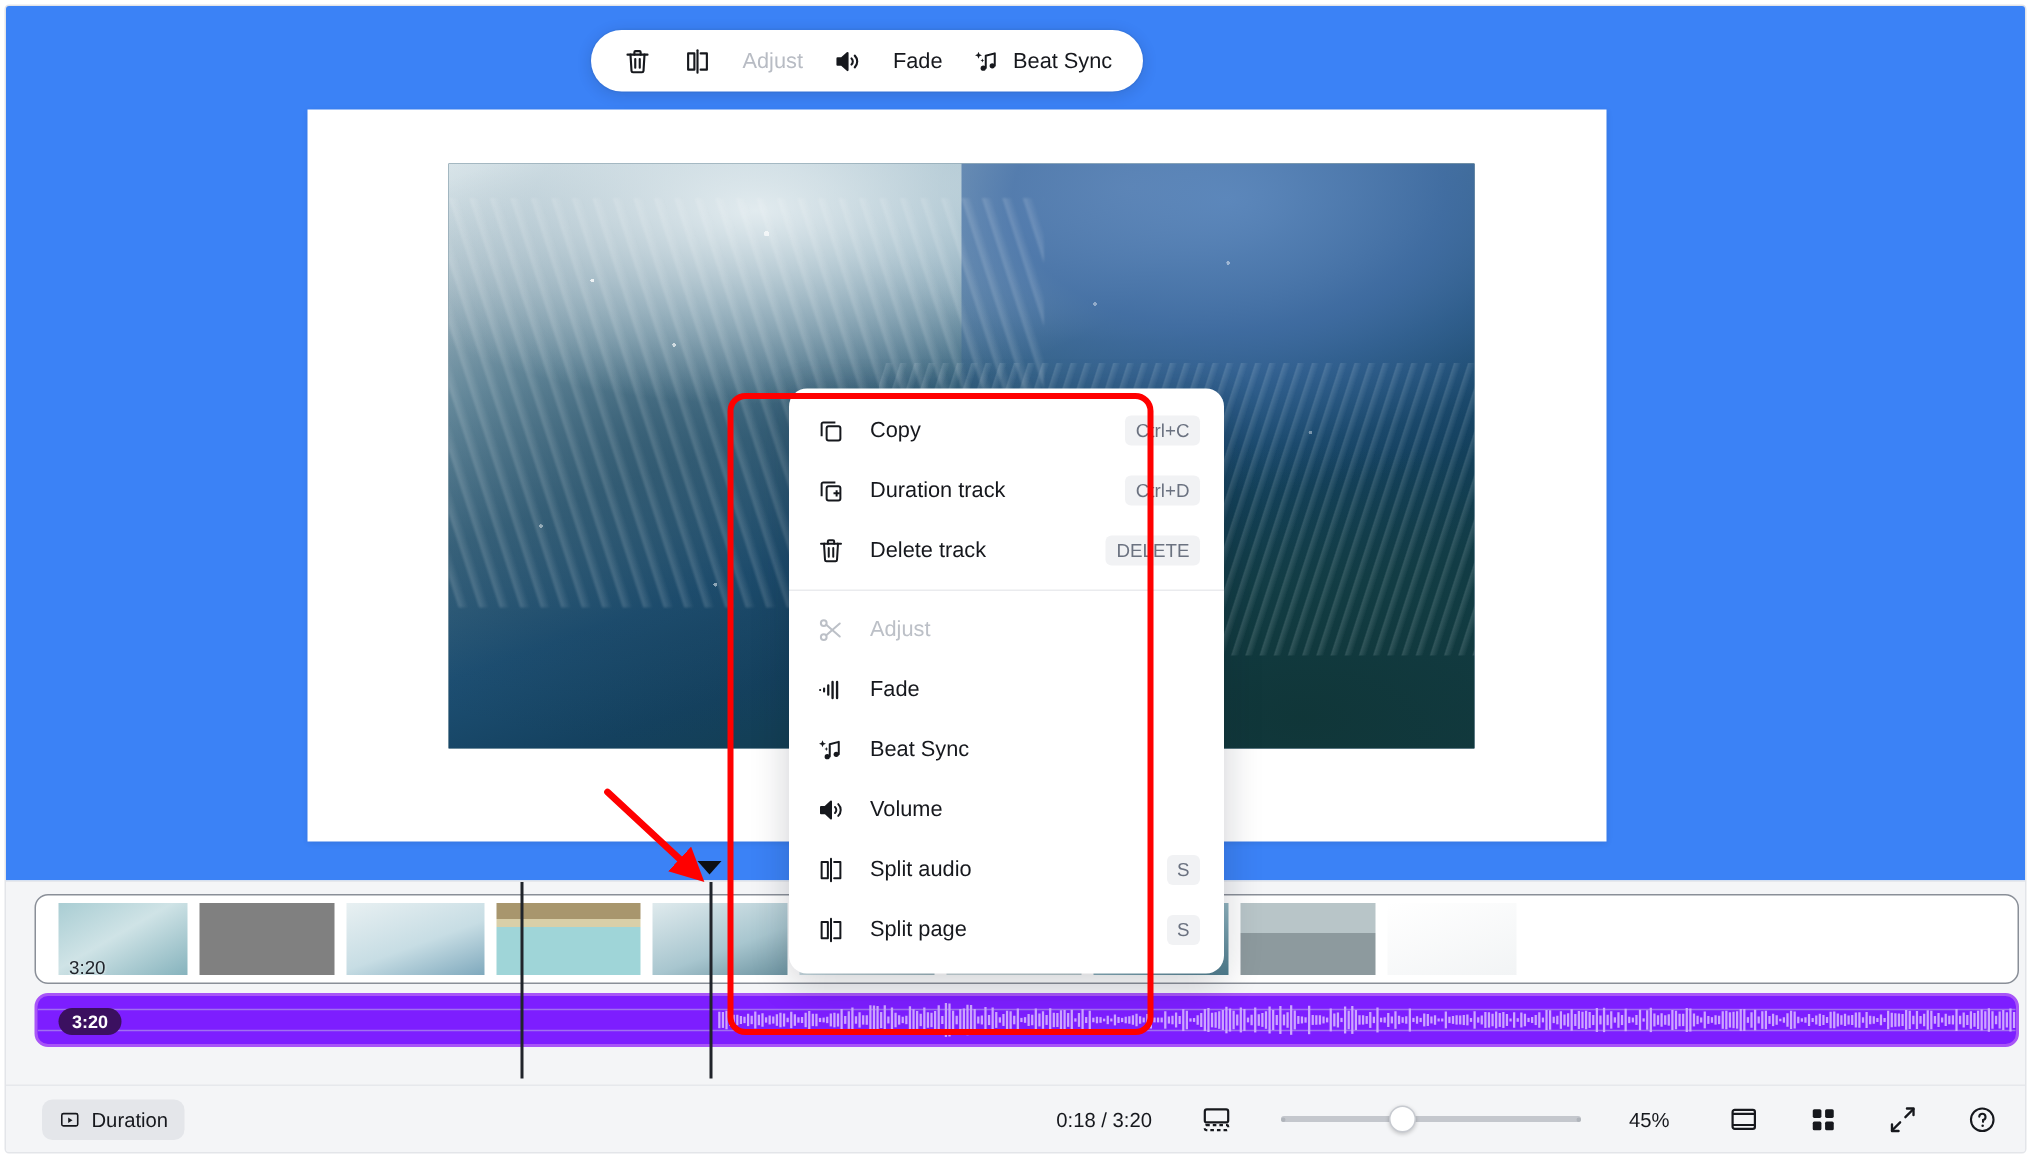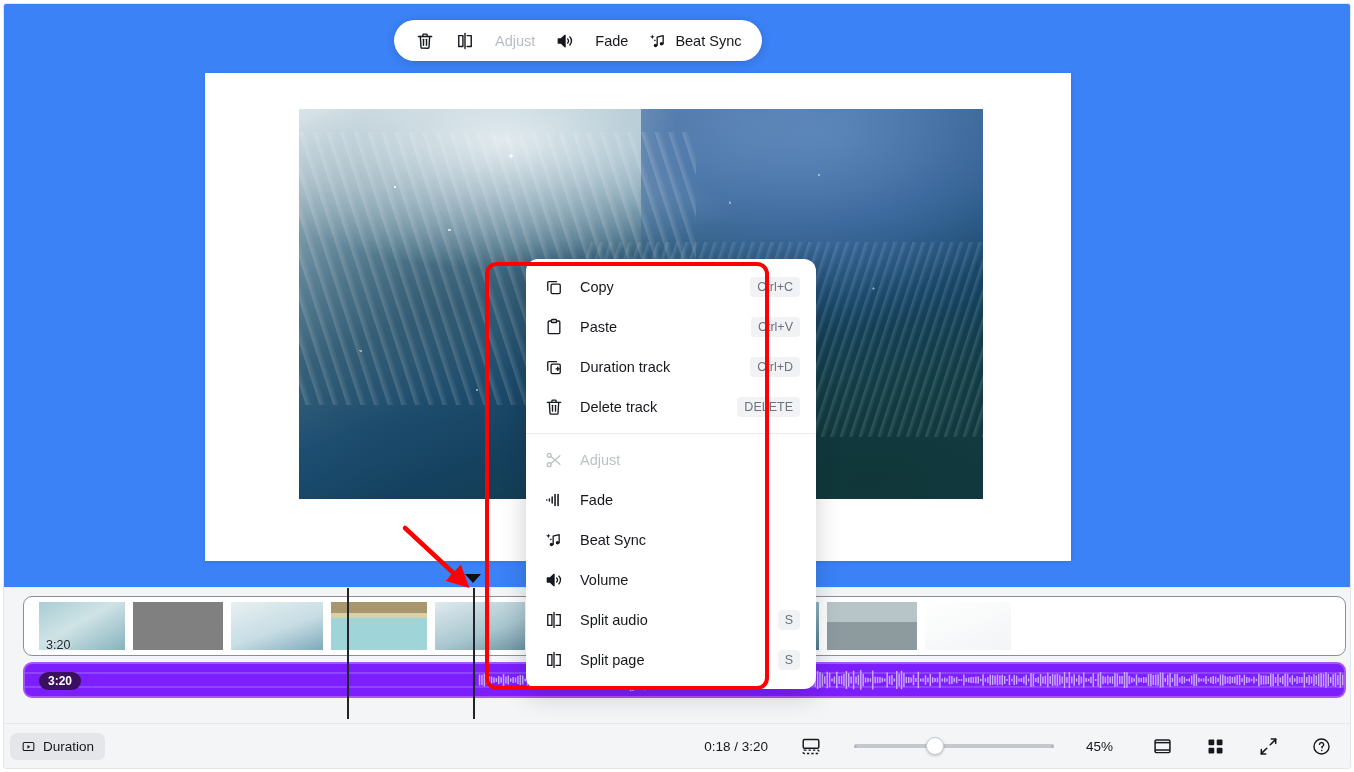--- a/index.html
+++ b/index.html
@@ -217,21 +217,21 @@
 
   
   .statusbar {
     position:absolute; left:0; bottom:0; right:0; height:45px;
     background:#f4f5f7;
     border-top:1px solid #e6e8ec;
     display:flex; align-items:center;
   }
   .dur-btn {
     display:flex; align-items:center; gap:7px;
-    margin-left:6px;
+    margin-left:24px;
     height:27px; padding:0 11px;
     background:#e4e6ea;
     border-radius:7px;
     font-size:13.5px; color:#16181d;
     cursor:pointer;
     justify-content:center;
   }
   .sb-right {
     margin-left:auto; display:flex; align-items:center;
     gap:32px; margin-right:18px;
@@ -322,28 +322,20 @@
 
         <div class="ctx-item">
           <svg class="ic" viewBox="0 0 24 24" fill="none" stroke="#16181d" stroke-width="1.6" stroke-linejoin="round">
             <rect x="8.5" y="8.5" width="11" height="11.5" rx="1.6"></rect>
             <path d="M15.5 5.5H5.8A1.3 1.3 0 0 0 4.5 6.8v9.7"></path>
           </svg>
           <span class="lbl">Copy</span>
           <span class="kbd">Ctrl+C</span>
         </div>
 
-        <div class="ctx-item">
-          <svg class="ic" viewBox="0 0 24 24" fill="none" stroke="#16181d" stroke-width="1.6" stroke-linejoin="round">
-            <path d="M9 4.8H6.4A1.4 1.4 0 0 0 5 6.2v12.4a1.4 1.4 0 0 0 1.4 1.4h11.2a1.4 1.4 0 0 0 1.4-1.4V6.2a1.4 1.4 0 0 0-1.4-1.4H15"></path>
-            <rect x="9" y="3" width="6" height="3.6" rx="1"></rect>
-          </svg>
-          <span class="lbl">Paste</span>
-          <span class="kbd">Ctrl+V</span>
-        </div>
 
         <div class="ctx-item">
           <svg class="ic" viewBox="0 0 24 24" fill="none" stroke="#16181d" stroke-width="1.6" stroke-linejoin="round">
             <rect x="8.5" y="8.5" width="11" height="11.5" rx="1.6"></rect>
             <path d="M15.5 5.5H5.8A1.3 1.3 0 0 0 4.5 6.8v9.7"></path>
             <path d="M14 14.2h5"></path>
               <path d="M16.5 11.7v5"></path>
           </svg>
           <span class="lbl">Duration track</span>
           <span class="kbd">Ctrl+D</span>

